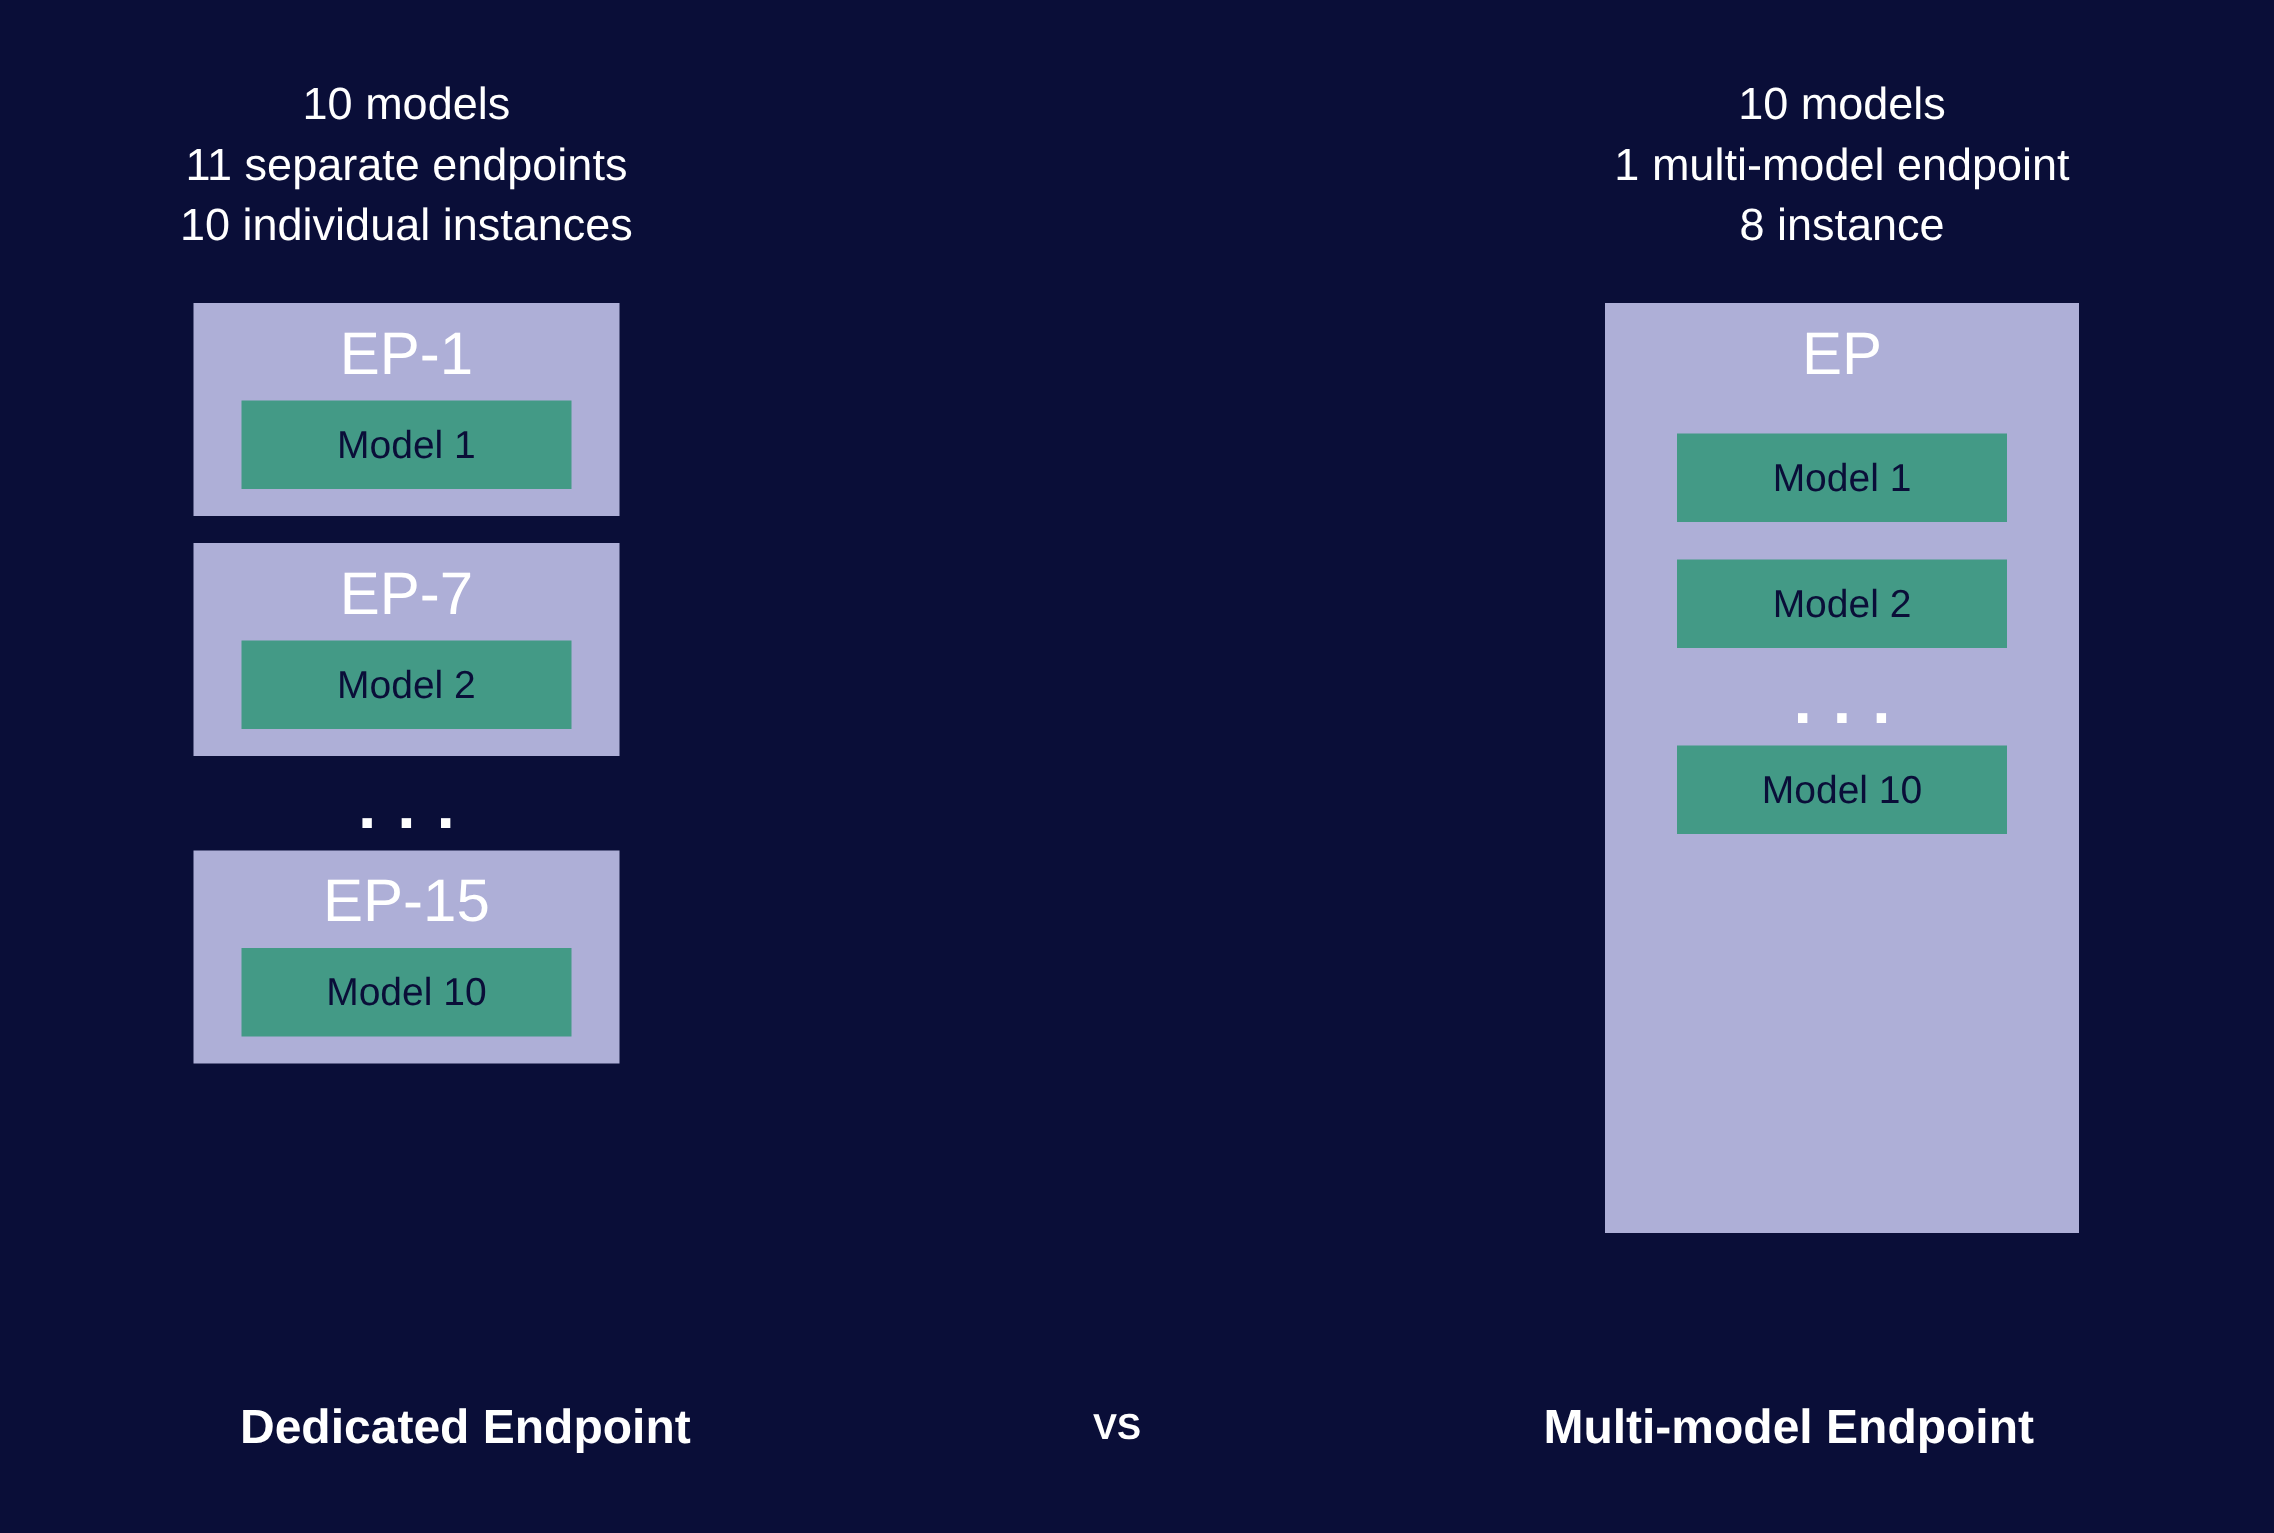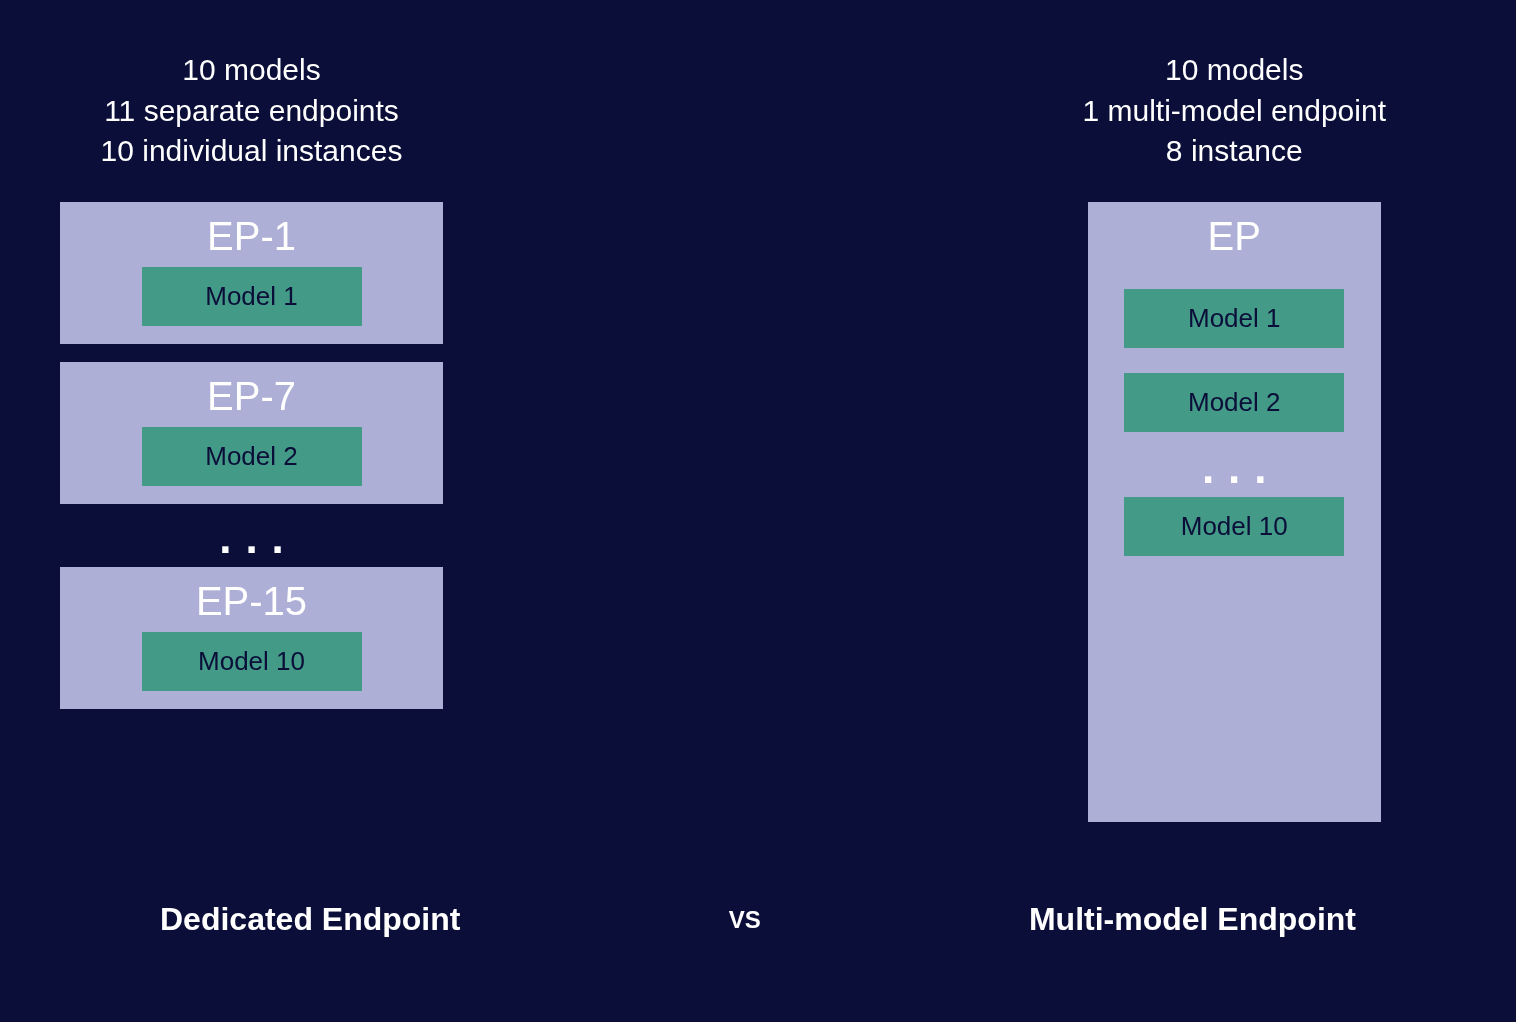--- a/index.html
+++ b/index.html
@@ -12,21 +12,21 @@
       width: 1516px;
       height: 1022px;
       font-family: Arial, Helvetica, sans-serif;
       color: #ffffff;
       position: relative;
     }
     .container {
       display: flex;
       justify-content: space-between;
       align-items: flex-start;
-      padding: 50px 130px 0 60px;
+      padding: 50px 130px 0 120px;
     }
     .column {
       display: flex;
       flex-direction: column;
       align-items: center;
     }
     .header-text {
       text-align: center;
       font-size: 30px;
       line-height: 1.35;
@@ -34,21 +34,21 @@
       font-weight: normal;
     }
     .endpoints-stack {
       display: flex;
       flex-direction: column;
       gap: 18px;
       align-items: center;
     }
     .ep-box {
       background-color: #aeafd7;
-      width: 383px;
+      width: 284px;
       padding: 12px 0 18px 0;
       display: flex;
       flex-direction: column;
       align-items: center;
     }
     .ep-title {
       color: #ffffff;
       font-size: 40px;
       font-weight: normal;
       margin-bottom: 8px;
@@ -64,21 +64,21 @@
     .ellipsis {
       color: #ffffff;
       font-size: 44px;
       letter-spacing: 14px;
       font-weight: bold;
       line-height: 0.5;
       padding: 5px 0 0 14px;
     }
     .ep-big {
       background-color: #aeafd7;
-      width: 293px;
+      width: 316px;
       height: 620px;
       padding: 12px 0 30px 0;
       display: flex;
       flex-direction: column;
       align-items: center;
     }
     .ep-big-title {
       color: #ffffff;
       font-size: 40px;
       font-weight: normal;
@@ -86,21 +86,21 @@
     }
     .ep-big .model-box {
       margin-bottom: 25px;
     }
     .ep-big .ellipsis {
       margin-bottom: 18px;
       margin-top: -5px;
     }
     .footer-labels {
       position: absolute;
-      bottom: 84px;
+      bottom: 52px;
       left: 0;
       right: 0;
       display: flex;
       justify-content: space-between;
       align-items: center;
       padding: 0 160px;
     }
     .footer-left, .footer-right {
       font-size: 32px;
       font-weight: bold;

